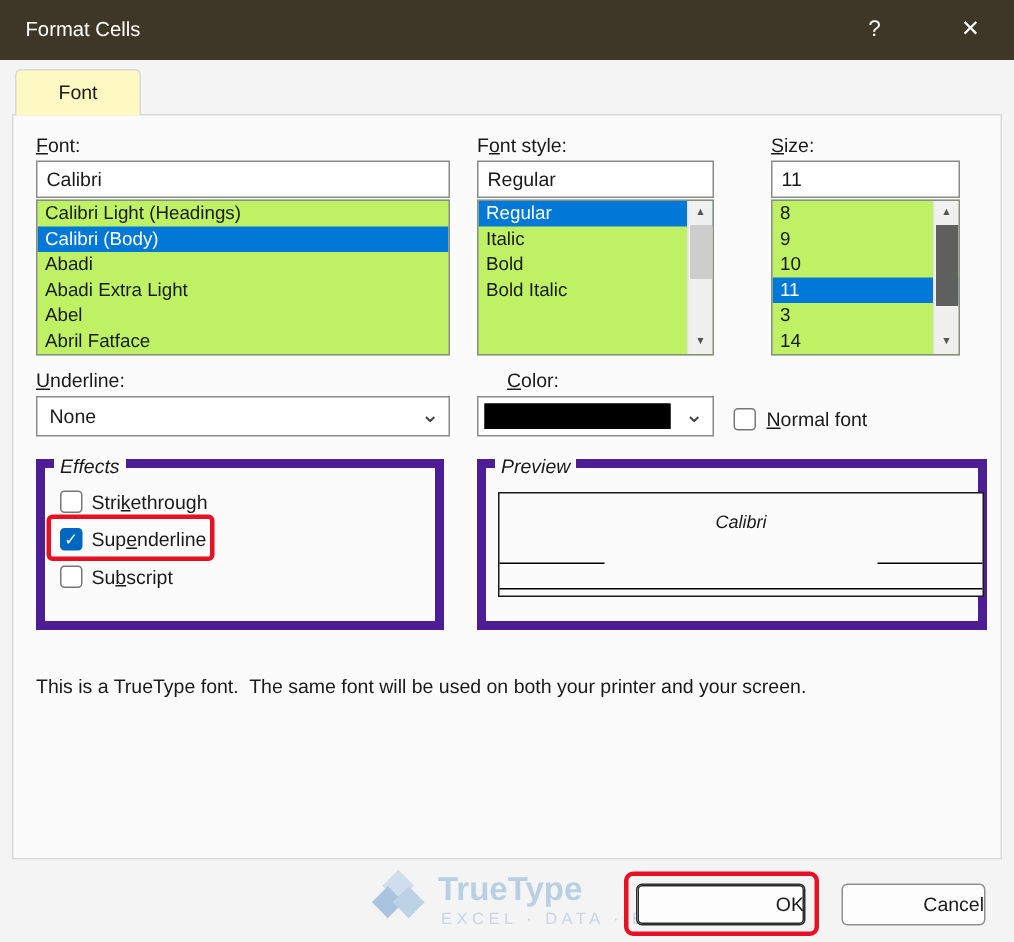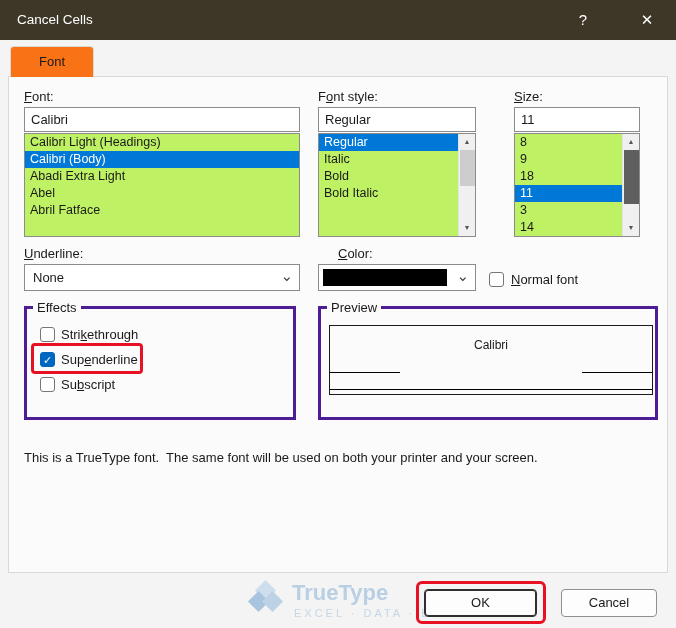--- a/index.html
+++ b/index.html
@@ -13,21 +13,21 @@
   #titlebar { position:absolute; left:0; top:0; width:676px; height:40px; background:#3e3626; }
   #window-title { position:absolute; left:17px; top:12px; font-size:13.5px; color:#ffffff; }
   .tb-btn { position:absolute; top:0; height:40px; text-align:center; line-height:40px;
             color:#ffffff; font-size:15px; cursor:default; }
   #help-btn { left:560px; width:46px; }
   #close-btn { left:618px; width:58px; }
 
   
   #tab-page { position:absolute; left:8px; top:76px; width:660px; height:497px;
               background:#fbfbfb; border:1px solid #d9d9d9; }
-  #tab-font { position:absolute; left:10px; top:46px; width:84px; height:31px; background:#f97316;
+  #tab-font { position:absolute; left:10px; top:46px; width:84px; height:31px; background:#fef9c3;
               border:1px solid #d9d9d9; border-bottom:none; border-radius:4px 4px 0 0;
               text-align:center; line-height:29px; z-index:2; }
 
   .fldlabel { position:absolute; }
   .mn { text-decoration:underline; }
 
   
   .txt { position:absolute; height:25px; background:#ffffff; border:1px solid #8b8b8b;
          font:13px "Liberation Sans", sans-serif; padding:0 6px; color:#1a1a1a; }
   #font-input  { left:24px;  top:107px; width:276px; }
@@ -71,21 +71,21 @@
         border:1px solid #767676; border-radius:3px; }
   .cb.checked { background:#0067c0; border-color:#0067c0; color:#ffffff; text-align:center;
                 line-height:14px; font-size:11px; }
   #normalfont-cb    { left:489px; top:272px; }
   #normalfont-label { left:511px; top:272px; }
   #strike-cb { left:40px; top:327px; }  #strike-label { left:61px; top:327px; }
   #super-cb  { left:40px; top:352px; }  #super-label  { left:61px; top:352px; }
   #sub-cb    { left:40px; top:377px; }  #sub-label    { left:61px; top:377px; }
 
   
-  .group { position:absolute; border:3px solid #4c1d95; }
+  .group { position:absolute; border:6px solid #4c1d95;font-style:italic; }
   #effects-group { left:24px;  top:306px; width:272px; height:114px; }
   #preview-group { left:318px; top:306px; width:340px; height:114px;padding-left:20px; }
   .group-title { position:absolute; top:-9px; left:6px; background:#fbfbfb; padding:0 4px; }
 
   
   #preview-box { position:absolute; left:8px; top:16px; width:324px; height:70px;
                  border:1px solid #1a1a1a; background:#fbfbfb; }
   #pv-base-l { position:absolute; left:0; top:46px; width:70px; height:1px; background:#000000; }
   #pv-base-r { position:absolute; right:0; top:46px; width:70px; height:1px; background:#000000; }
   #pv-bottom { position:absolute; left:0; bottom:4px; width:100%; height:1px; background:#000000; }
@@ -99,52 +99,53 @@
   #wm-logo { position:absolute; left:0; top:2px; width:36px; height:36px; }
   .wm-d { position:absolute; width:15px; height:15px; transform:rotate(45deg); }
   #wm-d1 { left:10px; top:1px;  background:#cfdeed; }
   #wm-d2 { left:3px;  top:12px; background:#a9c4de; }
   #wm-d3 { left:17px; top:12px; background:#bed2e6; }
   #wm-brand { position:absolute; left:44px; top:0; font-size:22px; font-weight:bold; color:#b9cfe4; }
   #wm-tagline { position:absolute; left:46px; top:27px; font-size:11px; letter-spacing:3px; color:#c6d6e6; }
 
   
   .btn { position:absolute; height:28px; background:#fdfdfd; border:1px solid #8f8f8f;
-         border-radius:4px; text-align:center; line-height:26px; font-size:13px; cursor:default; }
+         border-radius:4px; text-align:right; line-height:26px; font-size:13px; cursor:default; }
   #ok-btn { left:424px; top:589px; width:113px; border:1px solid #2f2f2f;
             box-shadow:inset 0 0 0 1px #2f2f2f; }
   #cancel-btn { left:561px; top:589px; width:96px; }
 
   
   .redbox { position:absolute; border:3px solid #e81123; border-radius:4px; z-index:5;
             pointer-events:none; }
   #super-annot { left:31px;  top:343px; width:112px; height:31px; }
   #ok-annot    { left:416px; top:581px; width:130px; height:43px; border-radius:6px; }
 </style>
 </head>
 <body>
 
 <div id="dialog">
 
   <div id="titlebar">
-    <span id="window-title">Cancel Cells</span>
+    <span id="window-title">Format Cells</span>
     <span id="help-btn" class="tb-btn"><span>?</span></span>
     <span id="close-btn" class="tb-btn"><span>✕</span></span>
   </div>
 
   <div id="tab-font">
     <span>Font</span>
   </div>
   <div id="tab-page"></div>
 
   <span id="font-label" class="fldlabel"><span></span><span class="mn">F</span><span>ont:</span></span>
   <input id="font-input" class="txt" readonly="" value="Calibri" style="">
   <div id="font-list" class="listbox">
     <div class="li">Calibri Light (Headings)</div>
     <div class="li sel">Calibri (Body)</div>
+    <div class="li">Abadi</div>
     <div class="li">Abadi Extra Light</div>
     <div class="li">Abel</div>
     <div class="li">Abril Fatface</div>
   </div>
 
   <span id="style-label" class="fldlabel"><span>F</span><span class="mn">o</span><span>nt style:</span></span>
   <input id="style-input" class="txt" readonly="" value="Regular" style="">
   <div id="style-list" class="listbox">
     <div class="li sel">Regular</div>
     <div class="li">Italic</div>
@@ -155,21 +156,21 @@
       <span id="style-thumb" class="sb-thumb"></span>
       <span class="sb-down">▼</span>
     </div>
   </div>
 
   <span id="size-label" class="fldlabel"><span></span><span class="mn">S</span><span>ize:</span></span>
   <input id="size-input" class="txt" readonly="" value="11" style="">
   <div id="size-list" class="listbox">
     <div class="li">8</div>
     <div class="li">9</div>
-    <div class="li">18</div>
+    <div class="li">10</div>
     <div class="li sel">11</div>
     <div class="li">3</div>
     <div class="li">14</div>
     <div class="scrollbar">
       <span class="sb-up">▲</span>
       <span id="size-thumb" class="sb-thumb"></span>
       <span class="sb-down">▼</span>
     </div>
   </div>
 

